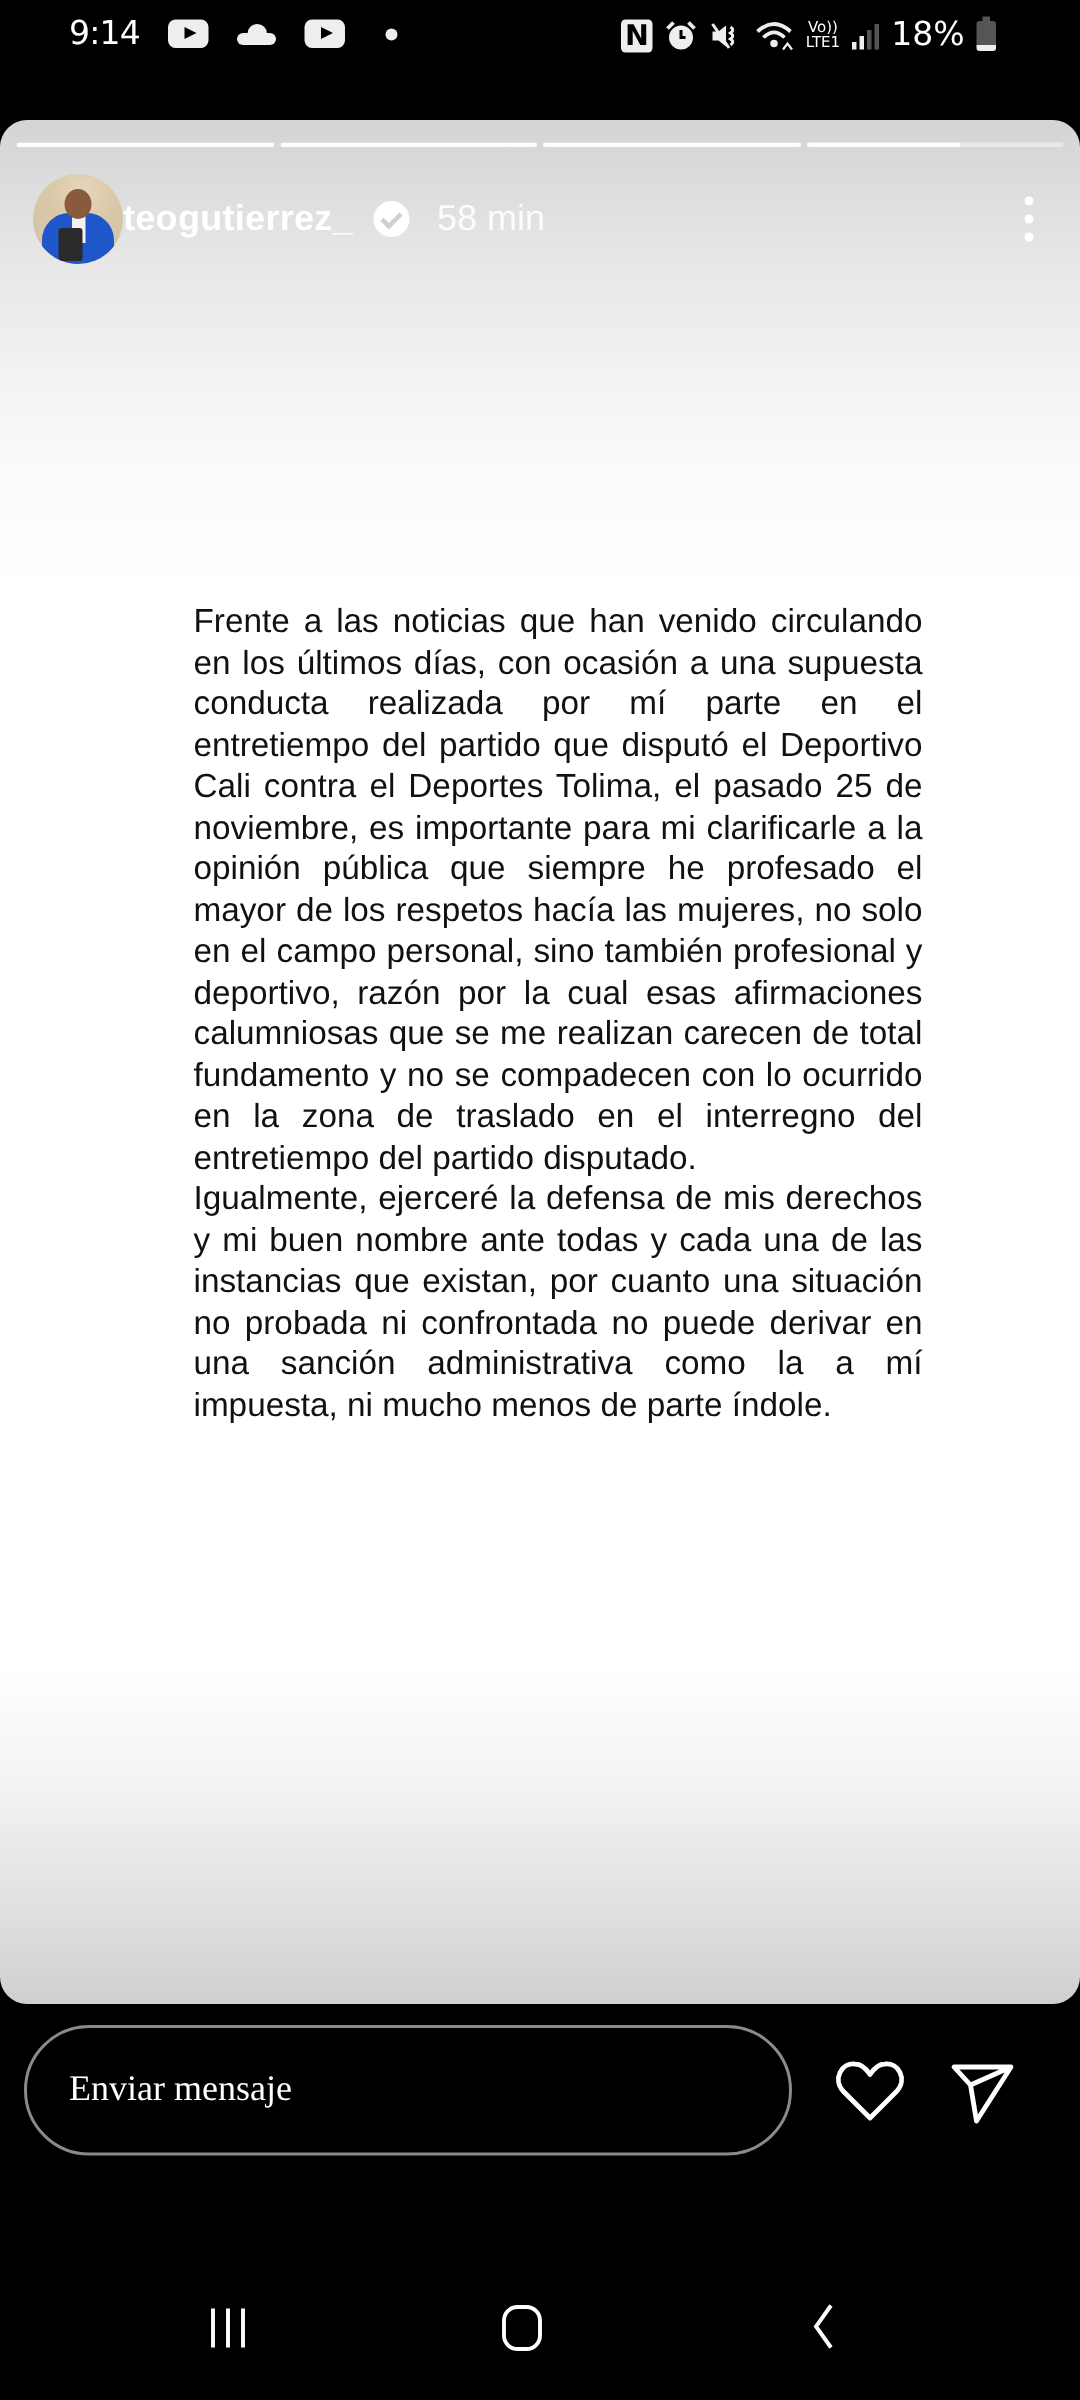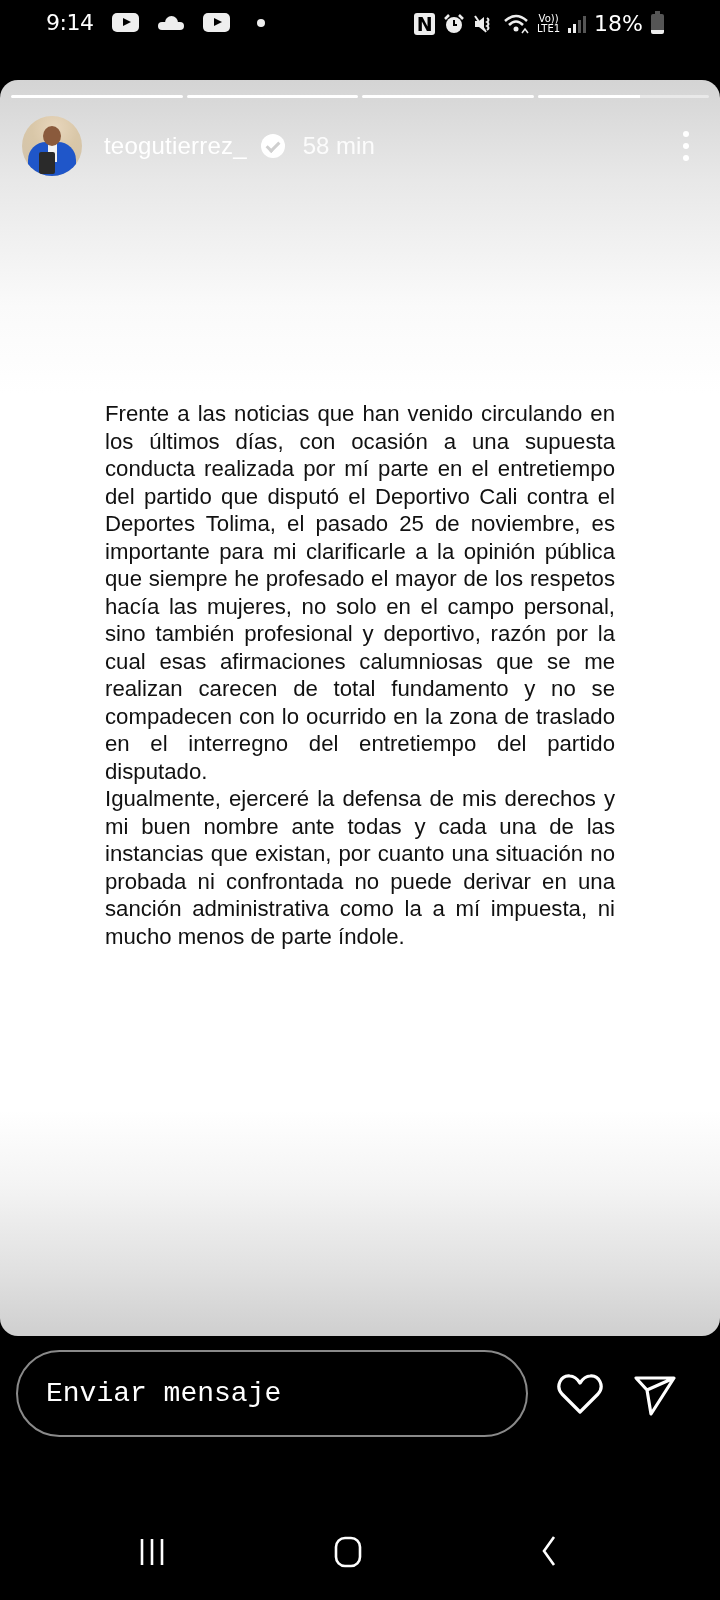--- a/index.html
+++ b/index.html
@@ -33,33 +33,33 @@
   .progress .seg { flex: 1; height: 3px; background: rgba(255,255,255,0.45); border-radius: 2px; overflow: hidden; }
   .progress .seg .fill { height: 100%; background: #fff; }
 
   .header { position: absolute; left: 22px; top: 36px; right: 22px; height: 60px; display: flex; align-items: center; }
   .avatar { width: 60px; height: 60px; border-radius: 50%; overflow: hidden; position: relative;
             background: radial-gradient(circle at 55% 20%, #e8d6bc 0%, #d9c7a8 40%, #cfc2ad 100%); }
   .avatar .jacket { position: absolute; left: 6px; top: 26px; width: 48px; height: 40px; background: #1f56c9; border-radius: 18px 18px 4px 4px; }
   .avatar .shirt { position: absolute; left: 26px; top: 26px; width: 9px; height: 20px; background: #f2f2f2; }
   .avatar .head { position: absolute; left: 21px; top: 10px; width: 18px; height: 20px; background: #8a5a3c; border-radius: 50%; }
   .avatar .trophy { position: absolute; left: 17px; top: 36px; width: 16px; height: 22px; background: #2a2a2a; border-radius: 2px; }
-  .username { margin-left: 22px; color: #fff; font-weight: normal; font-size: 24px; letter-spacing: 0.2px; }
+  .username { color: #fff; font-weight: bold; font-size: 24px; letter-spacing: 0.2px; }
   .verified { margin-left: 14px; width: 24px; height: 24px; border-radius: 50%; background: #fff; position: relative; }
   .verified::after { content: ""; position: absolute; left: 8px; top: 5px; width: 5px; height: 10px; border: solid #cfcfcf; border-width: 0 3px 3px 0; transform: rotate(45deg); }
   .time-ago { margin-left: 18px; color: #fff; font-size: 24px; opacity: 0.9; }
   .more { margin-left: auto; width: 20px; display: flex; flex-direction: column; align-items: center; gap: 6px; margin-right: 2px; }
   .more span { width: 6px; height: 6px; background: #fff; border-radius: 50%; }
 
   .statement { position: absolute; left: 105px; top: 320px; width: 510px; color: #111; font-size: 22.2px; line-height: 27.5px; text-align: justify; }
-  .statement p { text-align: justify; }
+  .statement p { text-align: justify; margin-left: 24px; }
 
   
   .reply { position: absolute; left: 16px; top: 1350px; width: 512px; height: 87px; border: 2px solid #8a8a8a; border-radius: 44px; display: flex; align-items: center; padding-left: 28px; }
-  .reply-input { background: transparent; border: none; outline: none; color: #fff; font-size: 28px; width: 100%; font-family: Liberation Mono, monospace; }
+  .reply-input { background: transparent; border: none; outline: none; color: #fff; font-size: 24px; width: 100%; font-family: Liberation Serif, serif; }
   .reply-input::placeholder { color: #fff; }
   .heart { position: absolute; left: 556px; top: 1372px; width: 48px; height: 44px; }
   .send { position: absolute; left: 632px; top: 1372px; width: 46px; height: 46px; }
 
   
   .navbar { position: absolute; left: 0; top: 1480px; width: 720px; height: 120px; }
   .nav-btn { position: absolute; top: 53px; height: 36px; width: 60px; }
   .recents { left: 122px; }
   .home { left: 318px; }
   .back { left: 518px; }

